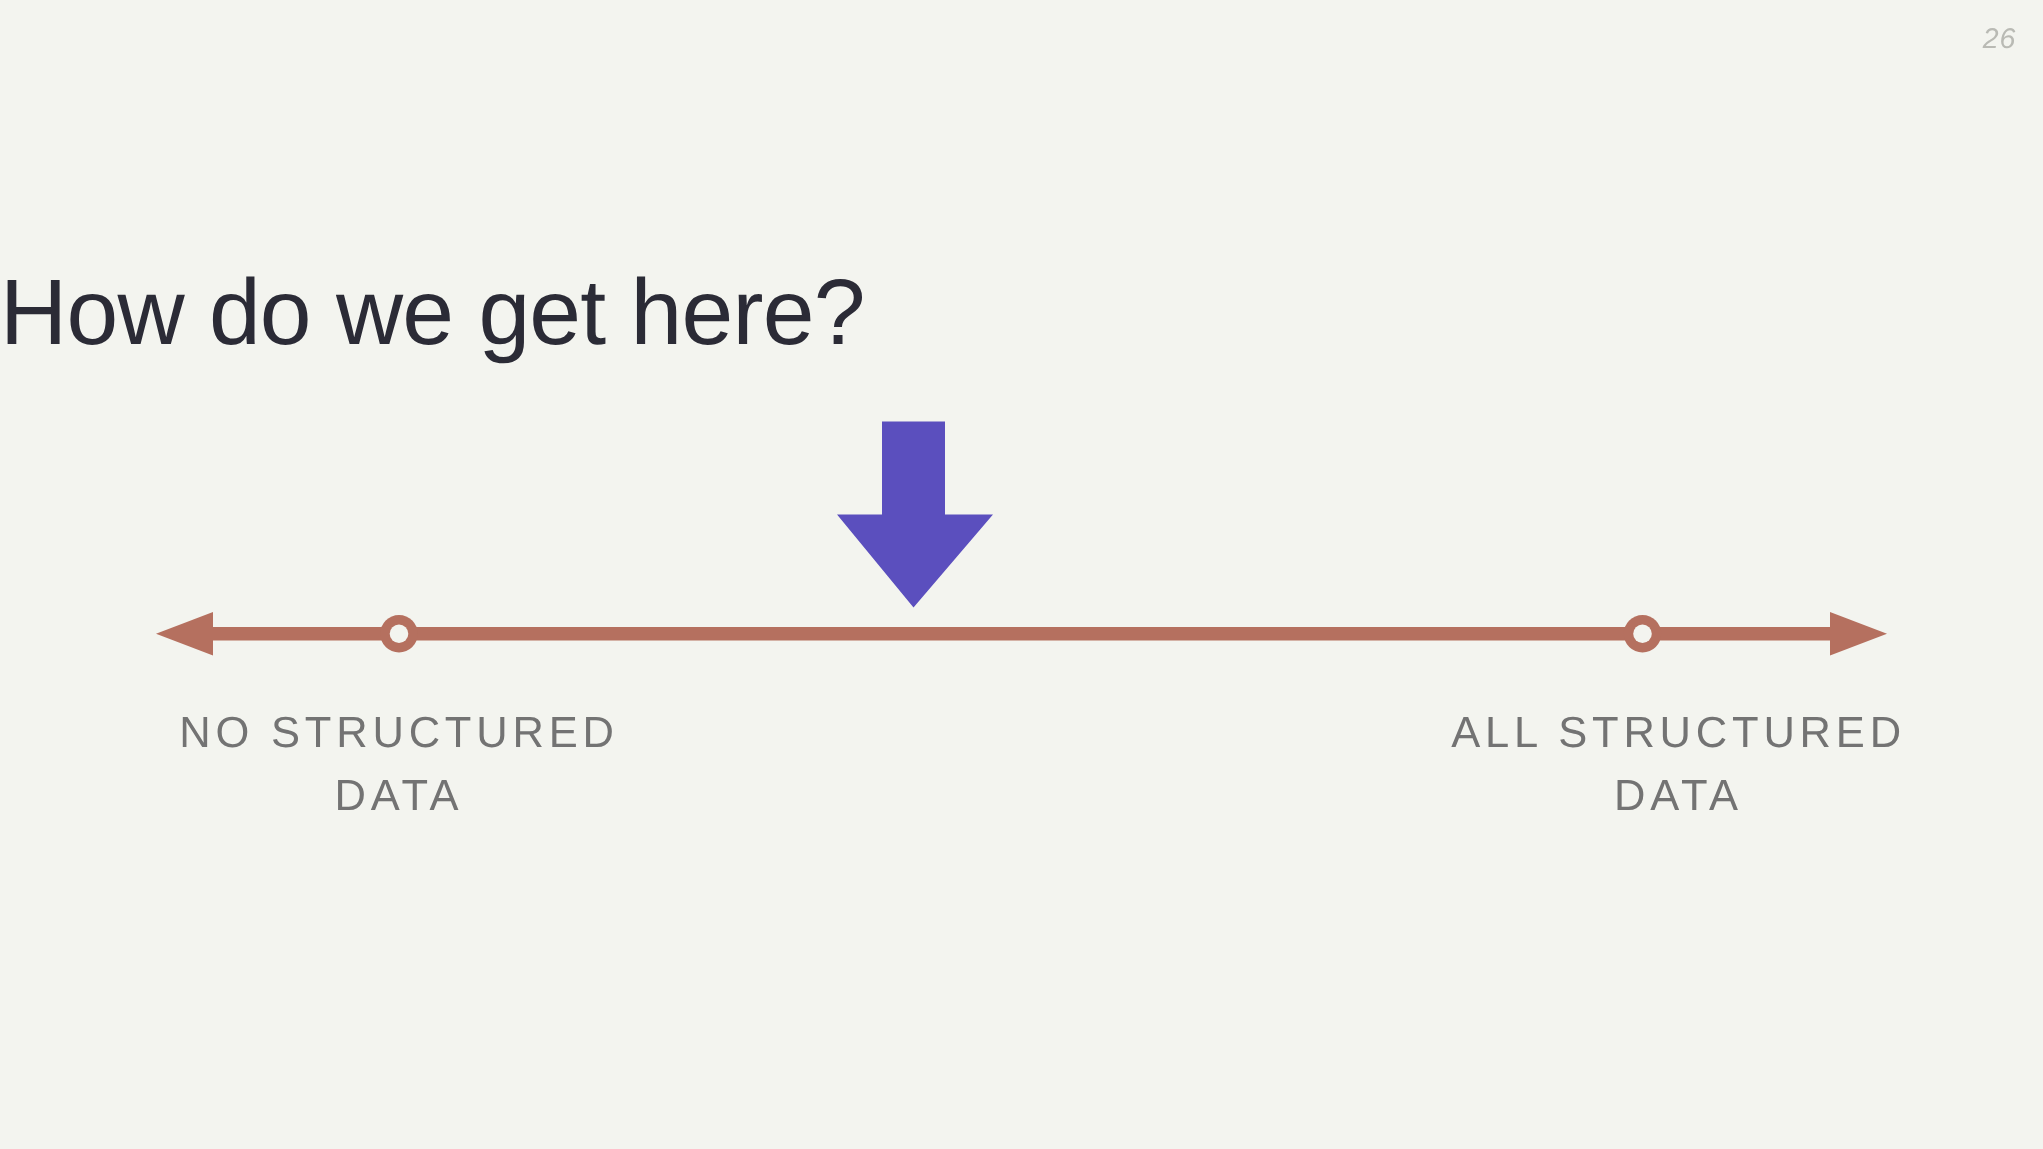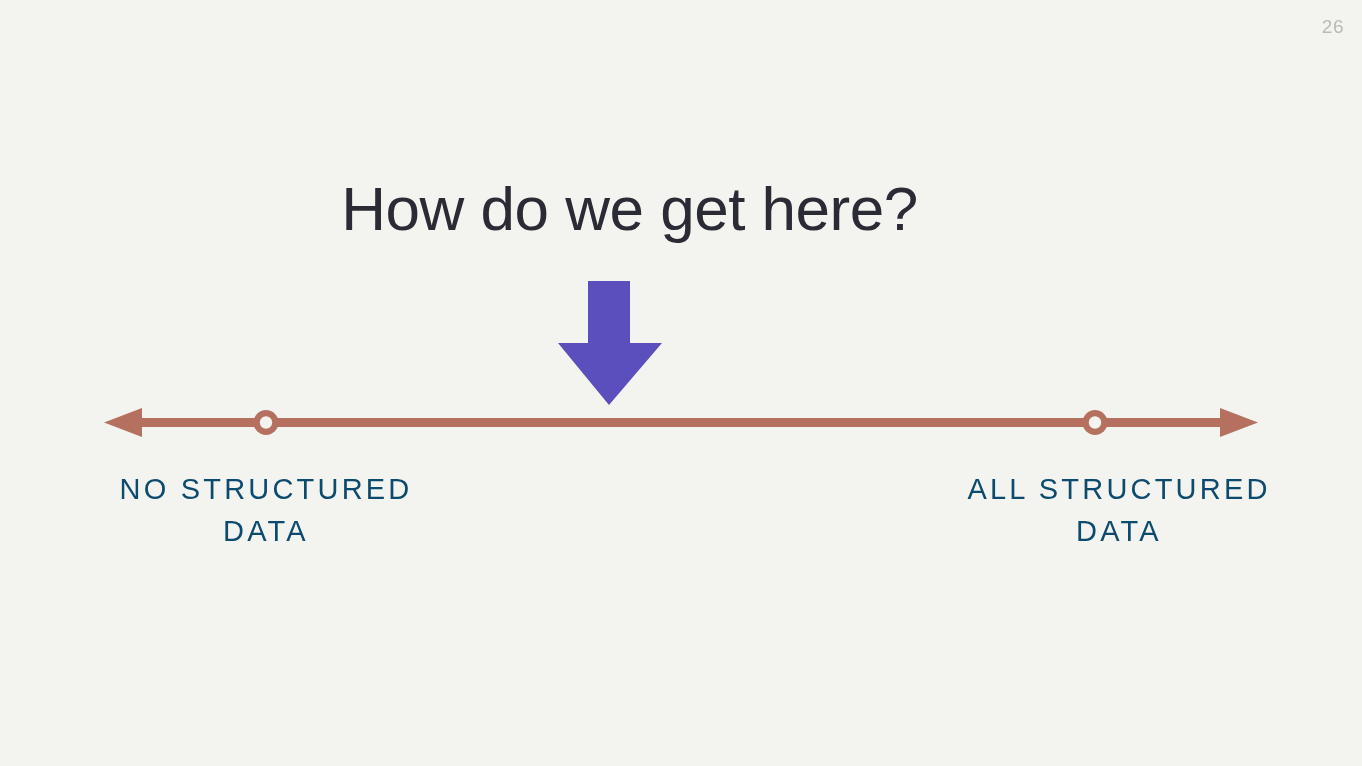--- a/index.html
+++ b/index.html
@@ -23,37 +23,36 @@
   
   .page-number {
     position: absolute;
     top: 16px;
     right: 18px;
     font-size: 19px;
     color: #b9bab4;
     letter-spacing: 0.5px;
     font-family: "Liberation Sans", sans-serif;
     user-select: none;
+    font-style: italic;
   }
 
   
   .title {
     position: absolute;
     left: 0;
     top: 178px;
     width: 1219px;      
-    text-align: center;
     font-family: "Liberation Sans", sans-serif;
     font-size: 62px;
     font-weight: 400;
     color: #2b2b36;
     letter-spacing: -0.5px;
     white-space: nowrap;
     line-height: 1.0;
-    margin-left: 20px;
   }
 
   
   .down-arrow {
     position: absolute;
     left: 556px;
     top: 279px;
     width: 110px;
     height: 130px;
   }
@@ -73,21 +72,21 @@
     display: block;
   }
 
   
   .axis-label {
     position: absolute;
     top: 468px;
     font-family: "Liberation Sans", sans-serif;
     font-size: 29px;
     font-weight: 400;
-    color: #0c4a6e;
+    color: #737373;
     letter-spacing: 3.2px;
     line-height: 1.45;
     text-align: center;
     white-space: pre-line;
   }
   .axis-label.left {
     left: 16px;
     width: 500px;       
   }
   .axis-label.right {

